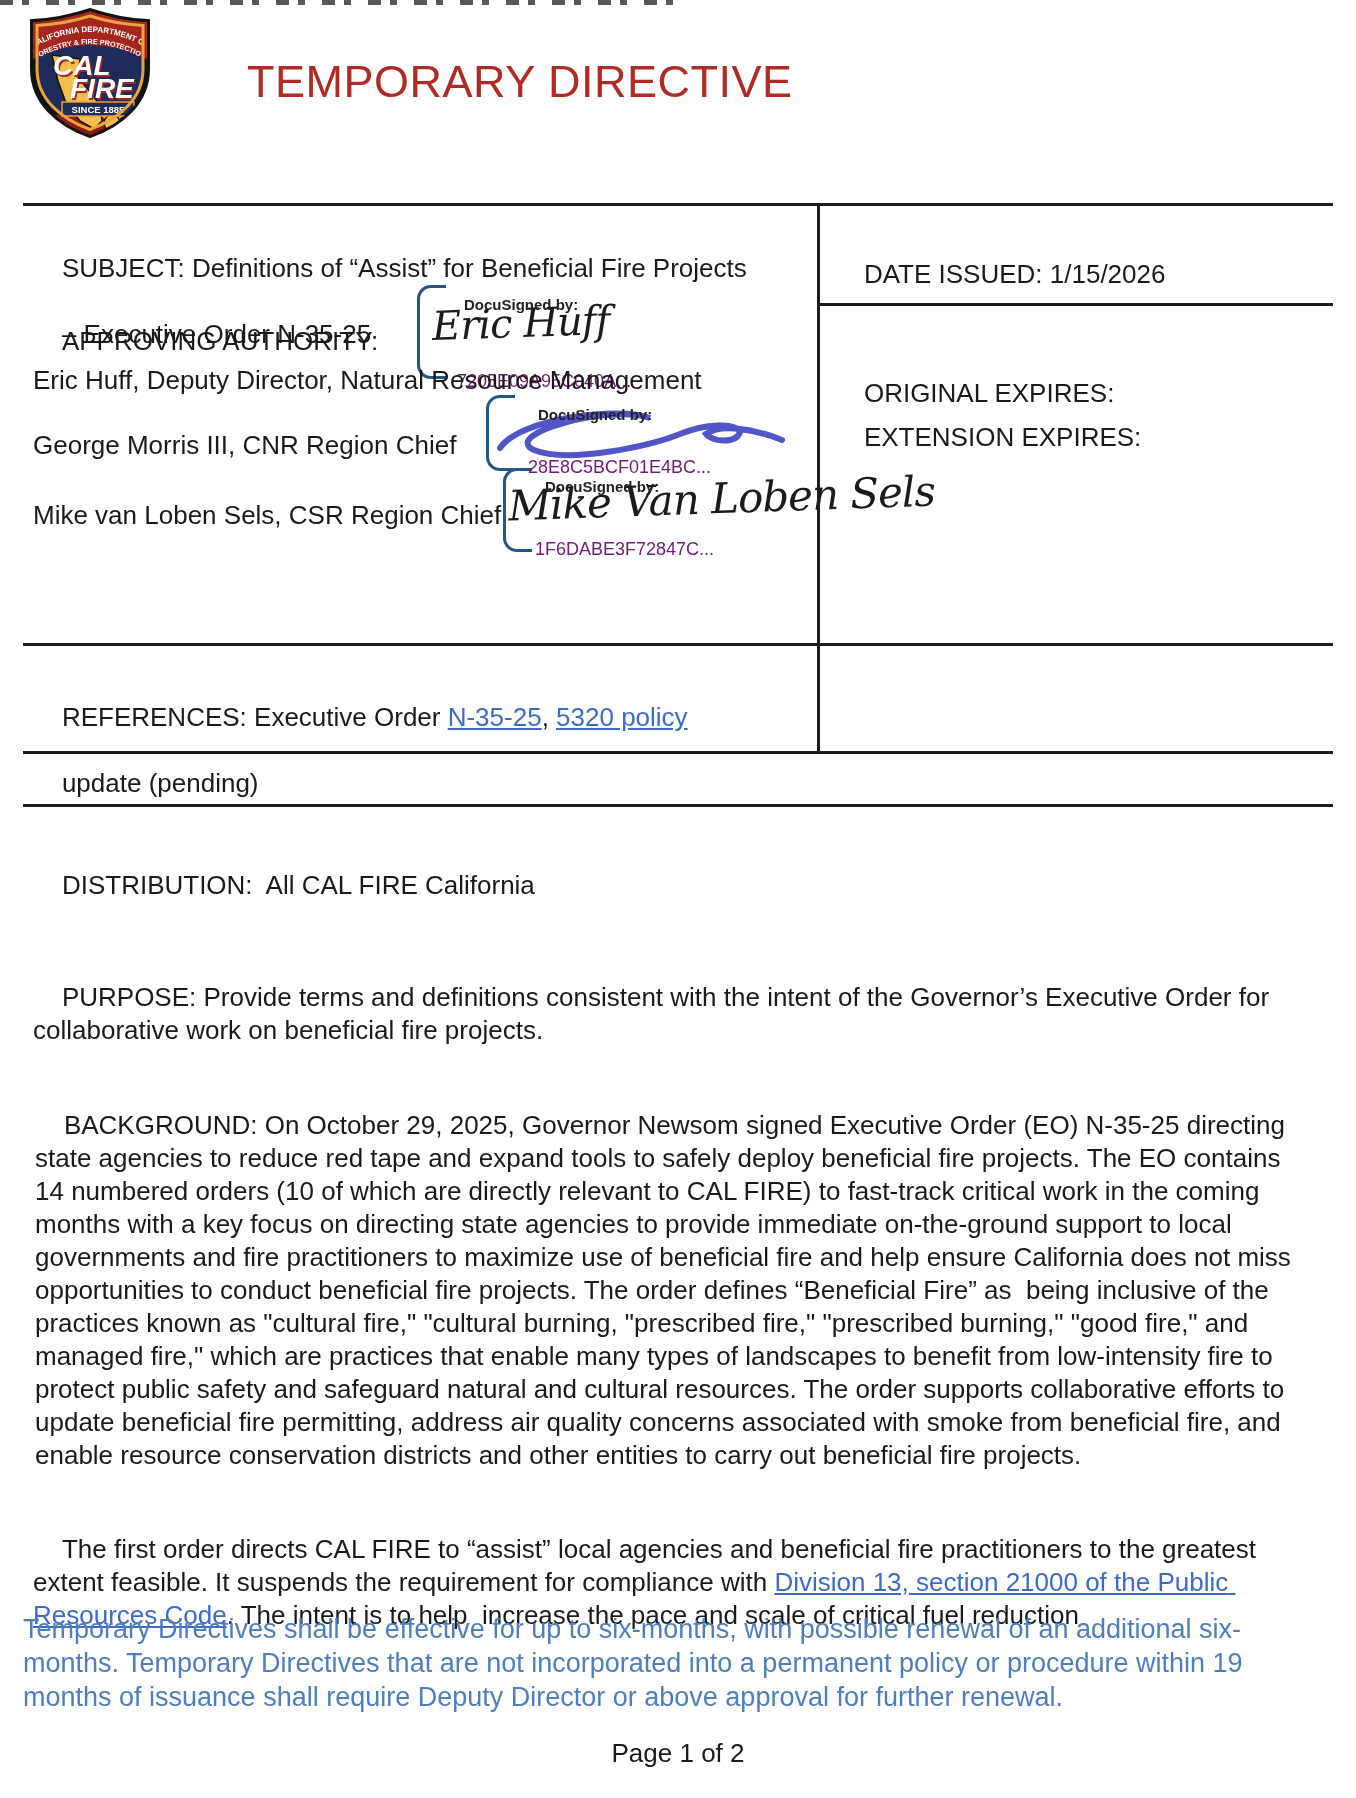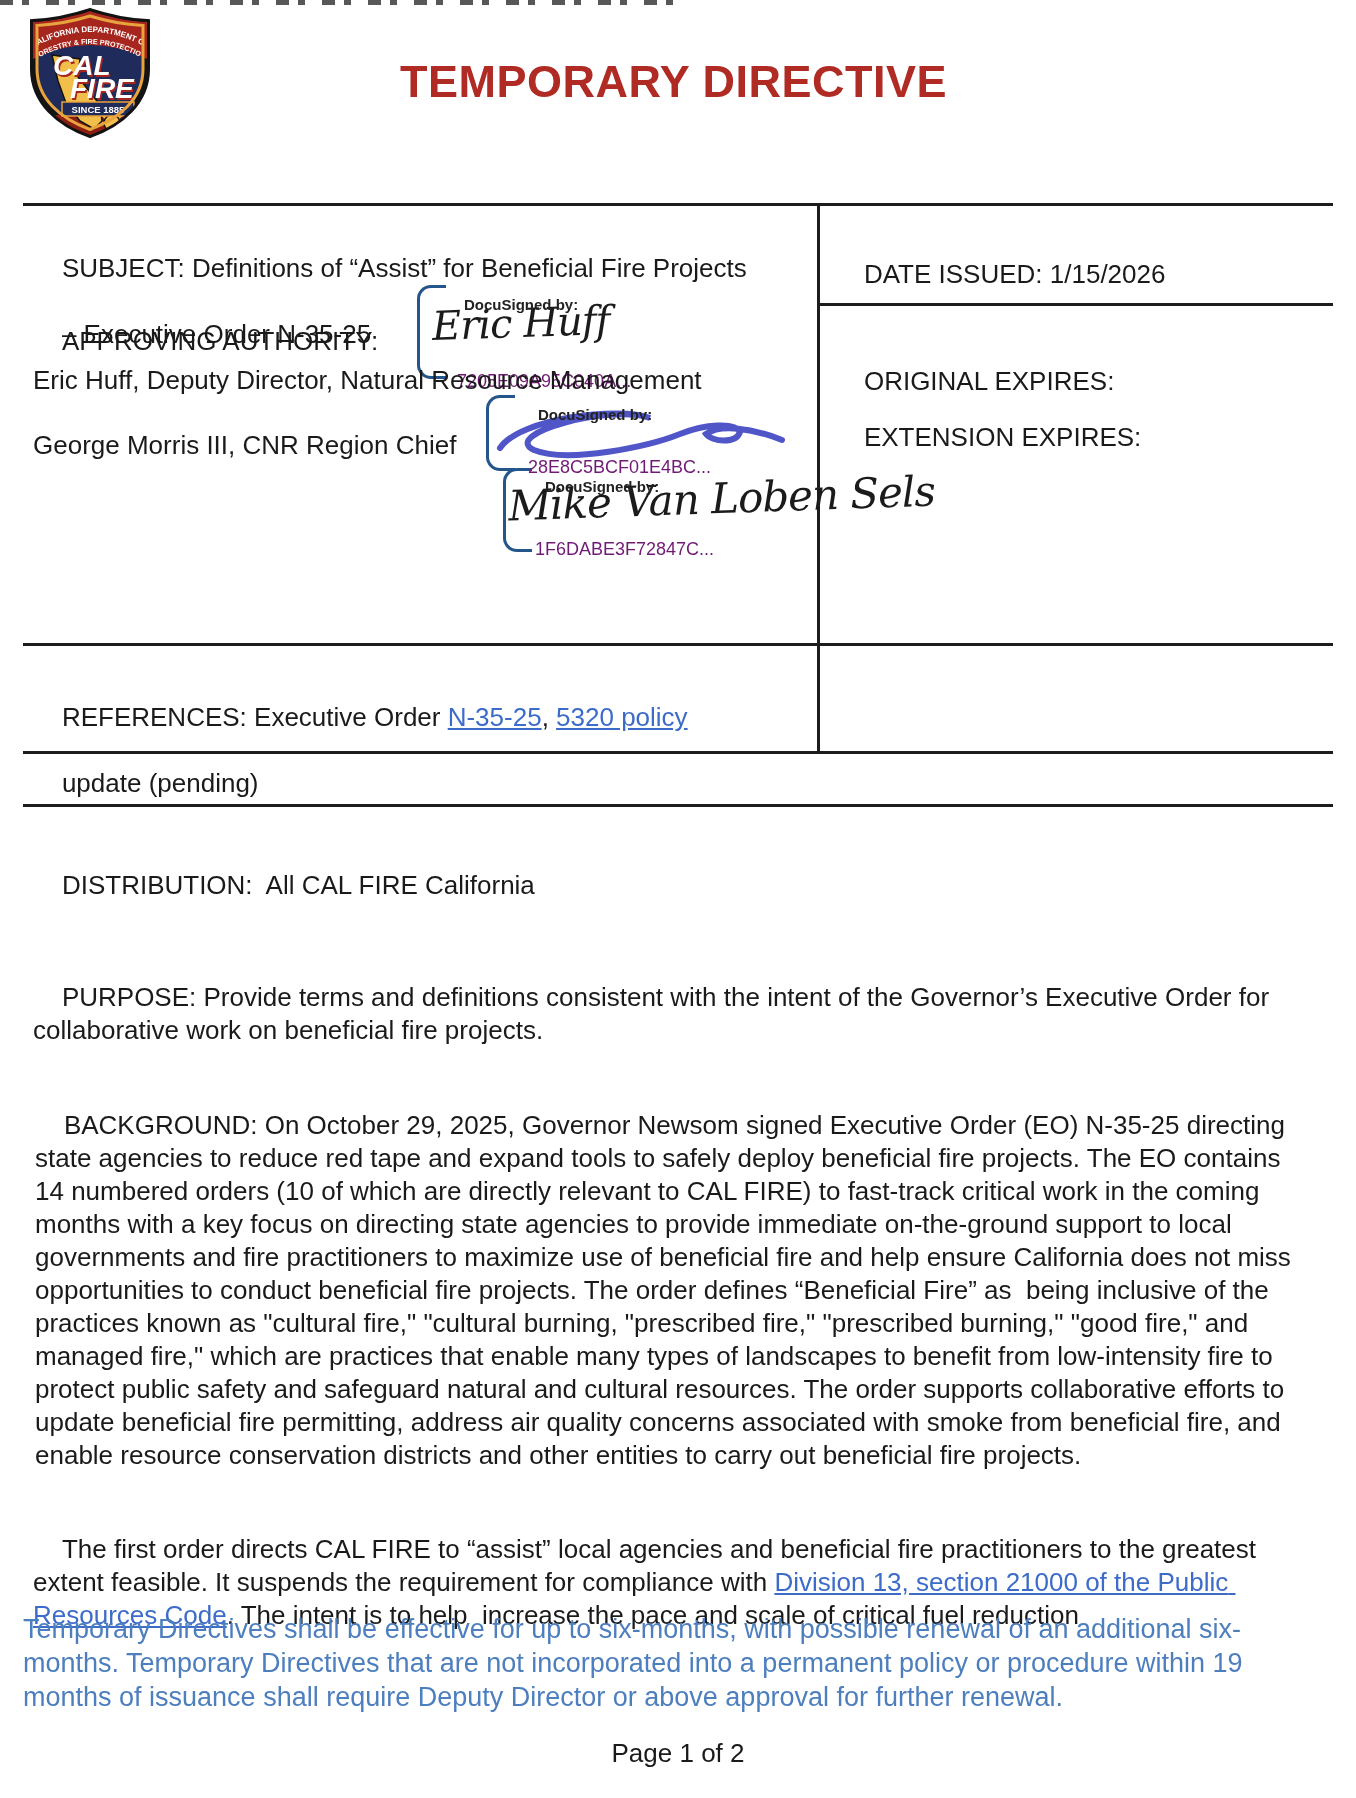--- a/index.html
+++ b/index.html
@@ -1,21 +1,21 @@
 <!DOCTYPE html>
 <html style="--title-red: #B02B24; --link-blue: #3C6BC9; --notice-blue: #4D7EBE; --docusign-blue: #24558B; --signature-ink-blue: #5055C8; --badge-navy: #1F2B5B; --badge-red: #A6261E; --badge-dark-red: #8C1D12; --badge-gold: #E8A33D;"><head>
 <meta charset="utf-8">
 <style>
   html,body{margin:0;padding:0;background:#e8e8e8}
   .page{position:relative;width:1356px;height:1798px;margin:0 auto;background:#ffffff;
         font-family:"Liberation Sans",sans-serif;color:#1a1a1a;overflow:hidden}
   .abs{position:absolute}
   .t{font-size:26px;line-height:33px;white-space:pre-wrap;margin:0}
   b{font-weight:normal}
-  .title{font-size:45px;font-weight:bold;letter-spacing:.5px;text-align:right;
+  .title{font-size:45px;font-weight:normal;letter-spacing:.5px;text-align:left;
          color:var(--title-red,#B02B24);white-space:nowrap}
   .hline{position:absolute;height:3px;background:#1d1d1d}
   .vline{position:absolute;width:3px;background:#1d1d1d}
   .doclink{color:var(--link-blue,#3C6BC9);text-decoration:underline;cursor:pointer}
   .ds-label{position:absolute;font-size:15px;font-weight:bold;color:#222;white-space:nowrap;z-index:4;margin:16px}
   .ds-id{position:absolute;font-size:18px;color:#701a75;white-space:nowrap;z-index:1;margin:5px}
   .ds-bracket{position:absolute;width:26px;border:3px solid var(--docusign-blue,#24558B);
               border-right:none;border-radius:14px 0 0 14px;z-index:0;background:transparent}
   .script{position:absolute;font-family:"DejaVu Serif",serif;font-style:italic;color:#1b1b1b;
           white-space:nowrap;z-index:3;transform:rotate(-2deg);margin:0;letter-spacing:-1px}
@@ -84,20 +84,21 @@
     <b>SUBJECT</b><span>: </span><span>Definitions of “Assist” for Beneficial Fire Projects</span><br>
     <span>– Executive Order N-35-25</span>
   </p>
 
   <p class="abs t" style="left:33px;top:292px">
     <b>APPROVING AUTHORITY</b><span>:</span>
   </p>
 
   <p class="abs t nameline" style="left:33px;top:364px">Eric Huff, Deputy Director, Natural Resource Management</p>
   <p class="abs t nameline" style="left:33px;top:429px">George Morris III, CNR Region Chief</p>
+  <p class="abs t nameline" style="left:33px;top:499px">Mike van Loben Sels, CSR Region Chief</p>
 
   <div class="ds-bracket" style="left:417px;top:285px;height:88px"></div>
   <p class="ds-label" style="left:448px;top:280px">DocuSigned by:</p>
   <p class="script" style="left:432px;top:300px;font-size:40px">Eric Huff</p>
   <p class="ds-id" style="left:452px;top:366px">7205E09A95C040A...</p>
 
   <div class="ds-bracket" style="left:486px;top:395px;height:70px"></div>
   <p class="ds-label" style="left:522px;top:390px">DocuSigned by:</p>
   <svg class="abs" style="left:490px;top:398px;z-index:3" width="295" height="62" viewBox="0 0 295 62">
     <path d="M10,50 C 30,20 130,8 160,20 C 120,6 10,36 44,52 C 78,66 160,48 190,36 C 215,26 245,24 250,34 C 246,46 222,44 216,36 C 230,26 262,30 292,42" fill="none" stroke="#5055C8" stroke-width="6" stroke-linecap="round"></path>
@@ -105,21 +106,21 @@
   <p class="ds-id" style="left:523px;top:452px">28E8C5BCF01E4BC...</p>
 
   <div class="ds-bracket" style="left:503px;top:468px;height:78px"></div>
   <p class="ds-label" style="left:529px;top:462px">DocuSigned by:</p>
   <p class="script" style="left:508px;top:474px;font-size:42px">Mike Van Loben Sels</p>
   <p class="ds-id" style="left:530px;top:534px">1F6DABE3F72847C...</p>
 
   <p class="abs t" style="left:835px;top:225px;width:500px">
     <b>DATE ISSUED</b><span>: </span><span>1/15/2026</span>
   </p>
-  <p class="abs t" style="left:835px;top:332px;width:500px">
+  <p class="abs t" style="left:835px;top:344px;width:500px">
     <b>ORIGINAL EXPIRES</b><span>:</span>
   </p>
   <p class="abs t" style="left:835px;top:388px;width:500px">
     <b>EXTENSION EXPIRES</b><span>:</span>
   </p>
 
   <p class="abs t" style="left:33px;top:668px;width:780px">
     <b>REFERENCES</b><span>: Executive Order </span><a class="doclink">N-35-25</a><span>, </span><a class="doclink">5320 policy</a><br>
     <span>update (pending)</span>
   </p>

